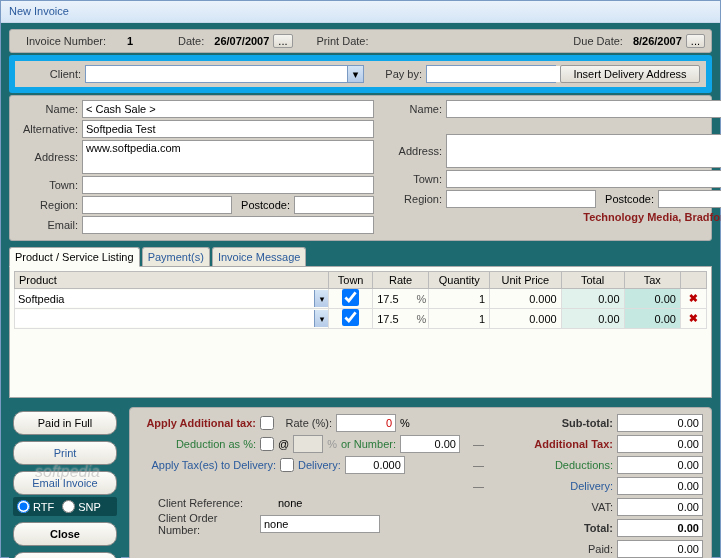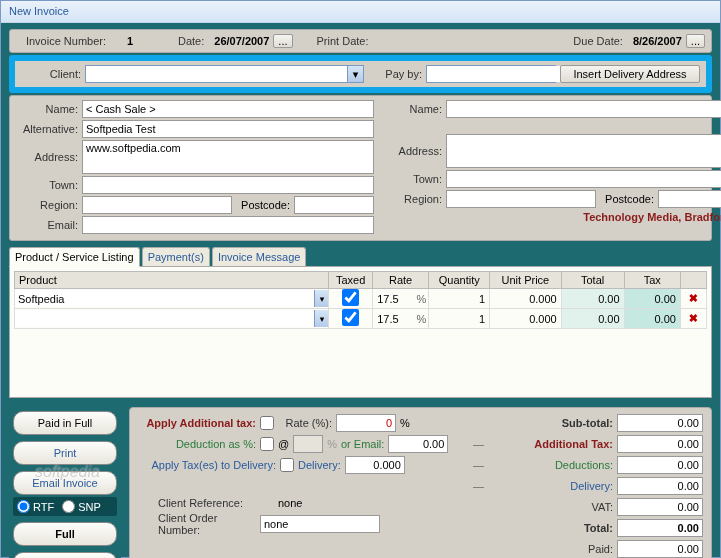--- a/index.html
+++ b/index.html
@@ -165,21 +165,21 @@
     <div class="tabstrip">
       <div class="tab active">Product / Service Listing</div>
       <div class="tab blue">Payment(s)</div>
       <div class="tab blue">Invoice Message</div>
     </div>
     <div class="tabpanel">
       <table class="grid">
         <thead>
             <tr>
           <th style="width:290px;text-align:left;padding-left:4px">Product</th>
-          <th style="width:40px">Taxed</th>
+          <th style="width:40px">Town</th>
           <th style="width:50px">Rate</th>
           <th style="width:56px">Quantity</th>
           <th style="width:66px">Unit Price</th>
           <th style="width:58px">Total</th>
           <th style="width:52px">Tax</th>
           <th style="width:24px"></th>
         </tr>
           </thead>
         <tbody>
           <tr>
@@ -234,40 +234,40 @@
         <div class="radios">
           <label>
               <input type="radio" name="fmt" checked="" style="">
               <span>RTF</span>
             </label>
           <label>
               <input type="radio" name="fmt" style="">
               <span>SNP</span>
             </label>
         </div>
-        <button class="bigbtn bold">Full</button>
+        <button class="bigbtn bold">Close</button>
         <button class="bigbtn red">Cancel  Invoice</button>
       </div>
 
       <div class="totalpanel">
         <div class="taxcol">
           <div class="trow">
             <span class="tlbl red" style="flex:none;width:118px">Apply Additional tax:</span>
             <input type="checkbox" class="chkbox" style="">
             <span class="tlbl" style="flex:none;width:54px">Rate (%):</span>
             <input class="tinput red" value="0" style="">
             <span>%</span>
           </div>
           <div class="trow">
             <span class="tlbl green" style="flex:none;width:118px">Deduction as %:</span>
             <input type="checkbox" class="chkbox" style="">
             <span>@</span>
             <input class="tinput disabled" style="width: 30px;">
             <span class="disabled" style="background:none">%</span>
-            <span class="tlbl green" style="flex:none">or Email:</span>
+            <span class="tlbl green" style="flex:none">or Number:</span>
             <input class="tinput" value="0.00" style="">
           </div>
           <div class="trow">
             <span class="tlbl blue" style="flex:none;width:138px">Apply Tax(es) to Delivery:</span>
             <input type="checkbox" class="chkbox" style="">
             <span class="tlbl blue" style="flex:none">Delivery:</span>
             <input class="tinput" value="0.000" style="">
           </div>
           <div style="height:20px"></div>
           <div class="trow">

